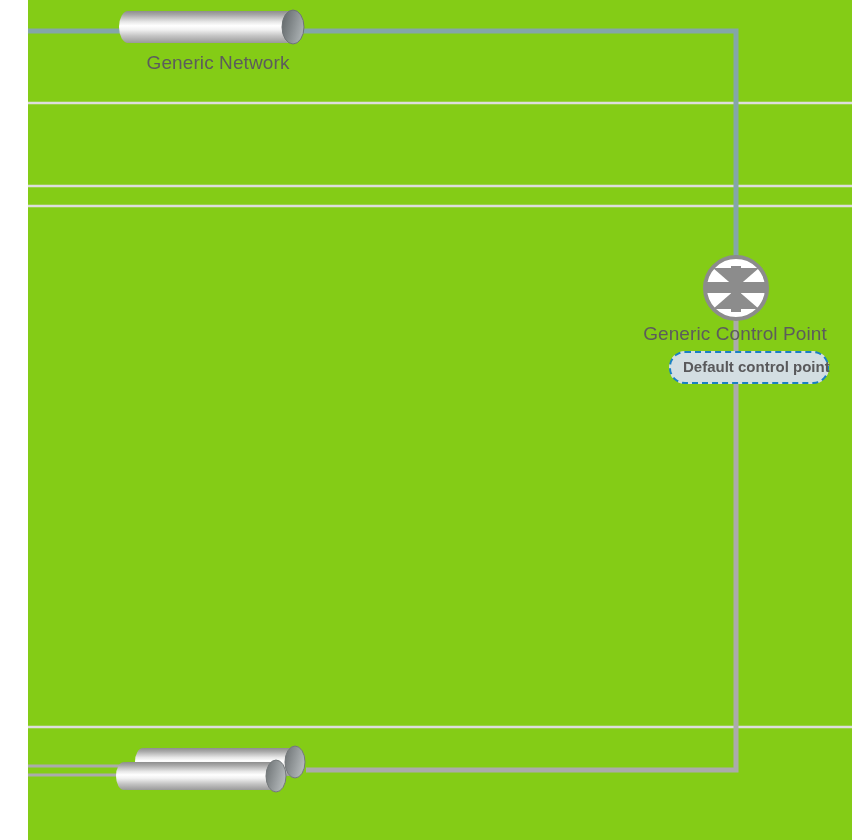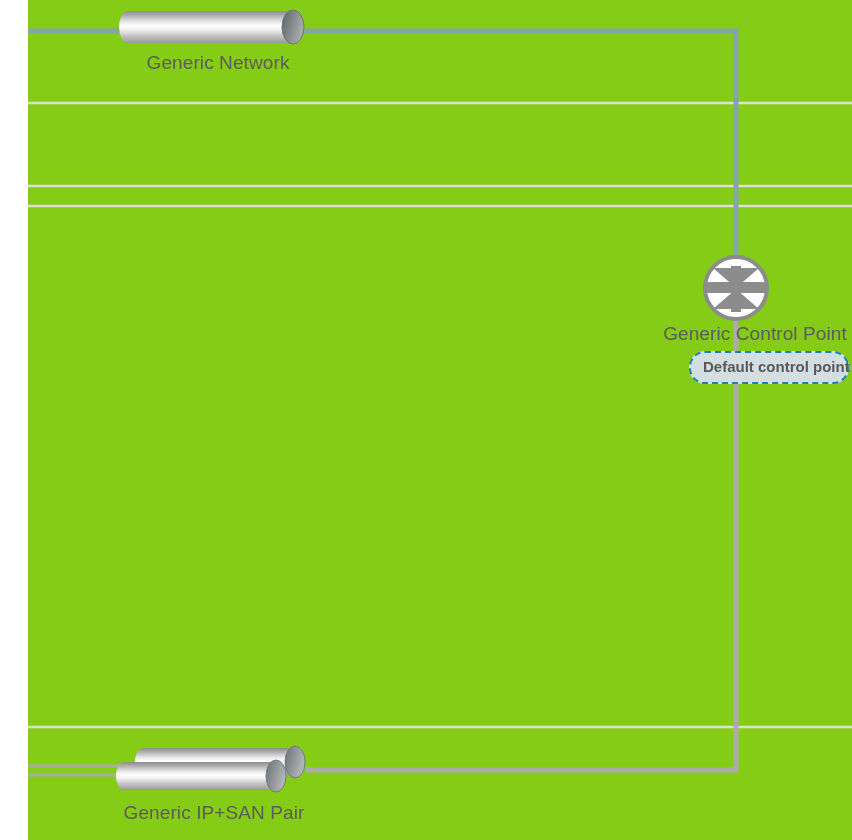--- a/index.html
+++ b/index.html
@@ -44,21 +44,21 @@
     width: 188px;
     height: 36px;
   }
   #label-network {
     left: 0px;
     top: 44px;
     width: 188px;
   }
   
   #node-control-point {
-    left: 694px;
+    left: 674px;
     top: 255px;
     width: 66px;
     height: 66px;
   }
   #label-control-point {
     left: -127px;
     top: 68px;
     width: 320px;
   }
   #badge-control-point {
@@ -180,17 +180,14 @@
 
   <div class="node" id="node-network">
     <div class="node-label" id="label-network">Generic Network</div>
   </div>
 
   <div class="node" id="node-control-point">
     <div class="node-label" id="label-control-point">Generic Control Point</div>
     <div id="badge-control-point">Default control point</div>
   </div>
 
-  <div class="node" id="node-ipsan">
-    <div class="node-label" id="label-ipsan">Generic IP+SAN Pair</div>
-  </div>
 
 </div>
 
 </body></html>

